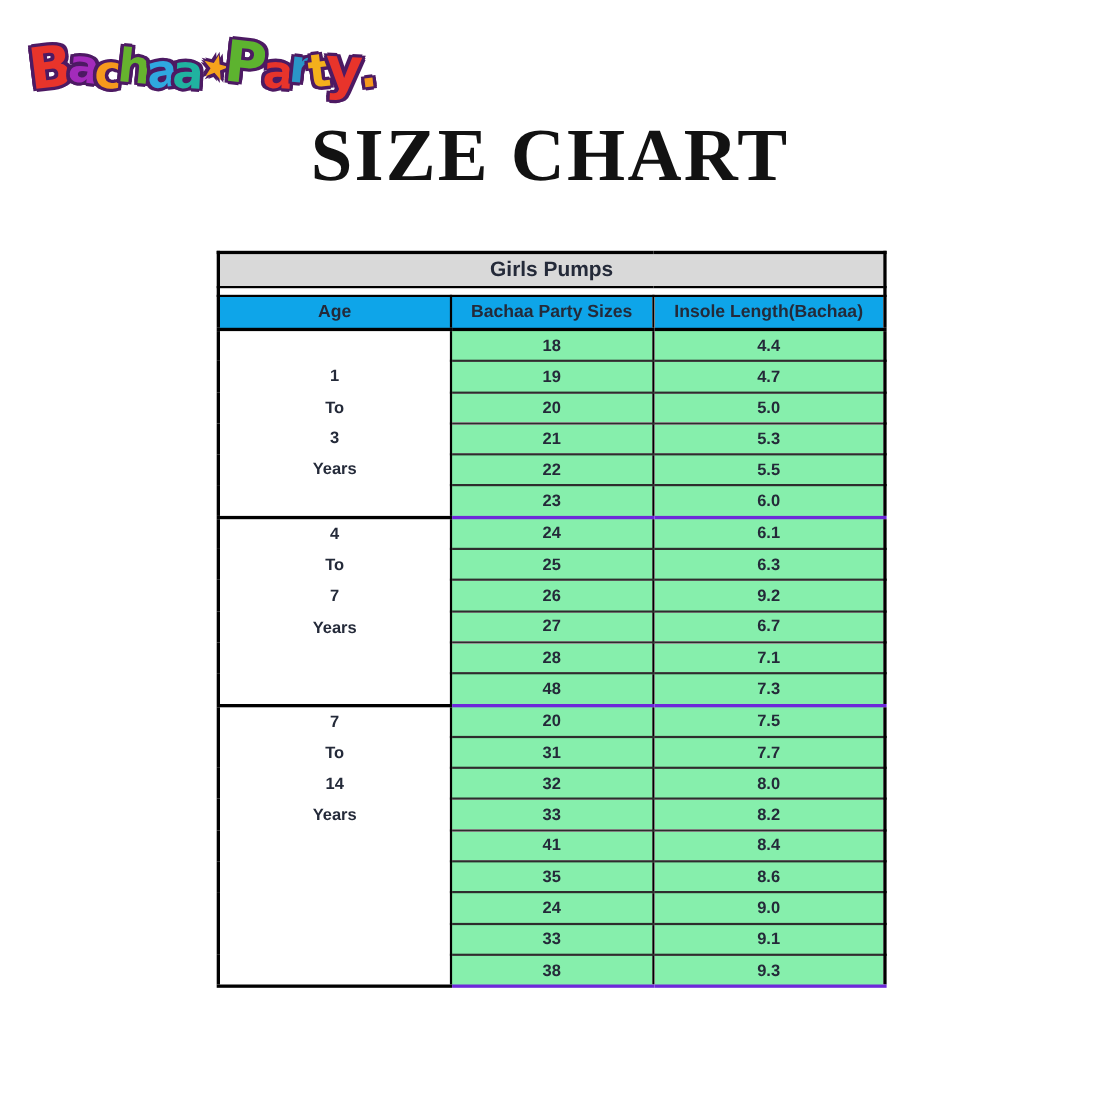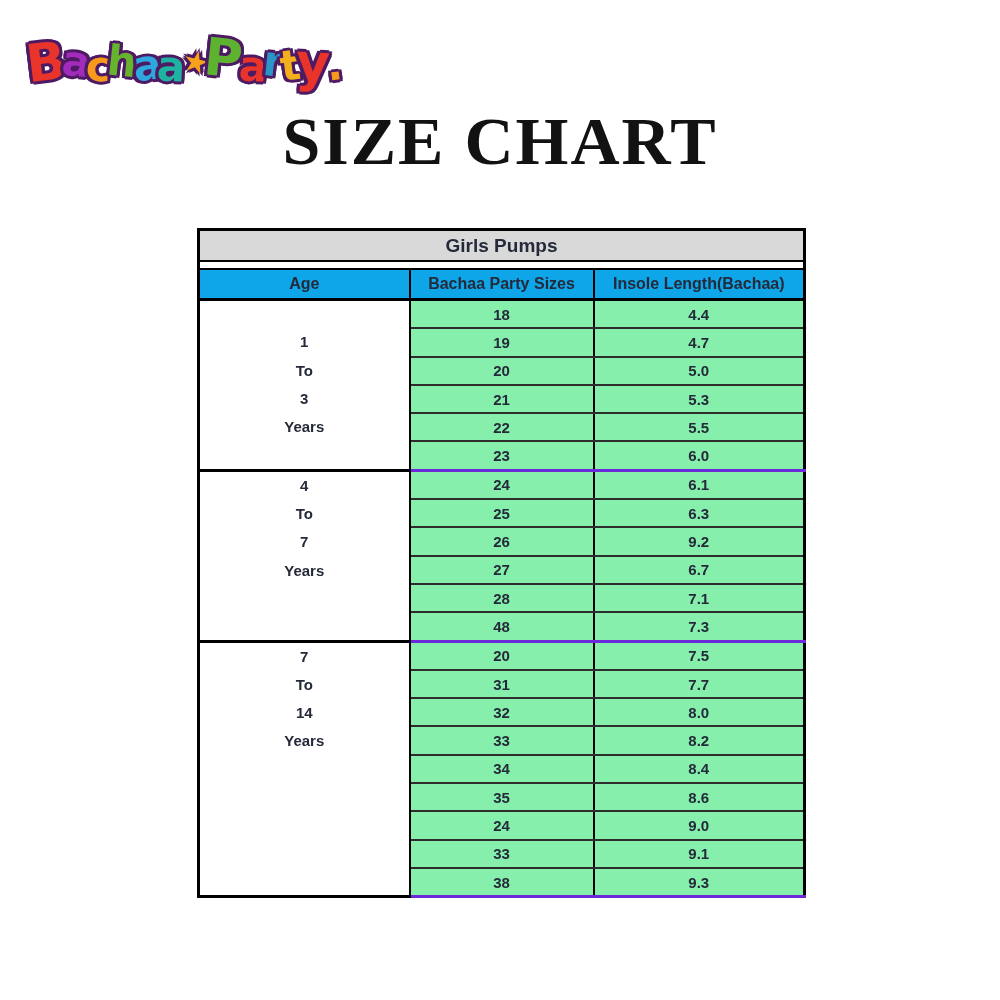--- a/index.html
+++ b/index.html
@@ -190,21 +190,21 @@
           </tr>
           <tr>
             <td class="data-cell col-sep">32</td>
             <td class="data-cell">8.0</td>
           </tr>
           <tr>
             <td class="data-cell col-sep">33</td>
             <td class="data-cell">8.2</td>
           </tr>
           <tr>
-            <td class="data-cell col-sep">34</td>
+            <td class="data-cell col-sep">41</td>
             <td class="data-cell">8.4</td>
           </tr>
           <tr>
             <td class="data-cell col-sep">35</td>
             <td class="data-cell">8.6</td>
           </tr>
           <tr>
             <td class="data-cell col-sep">24</td>
             <td class="data-cell">9.0</td>
           </tr>

